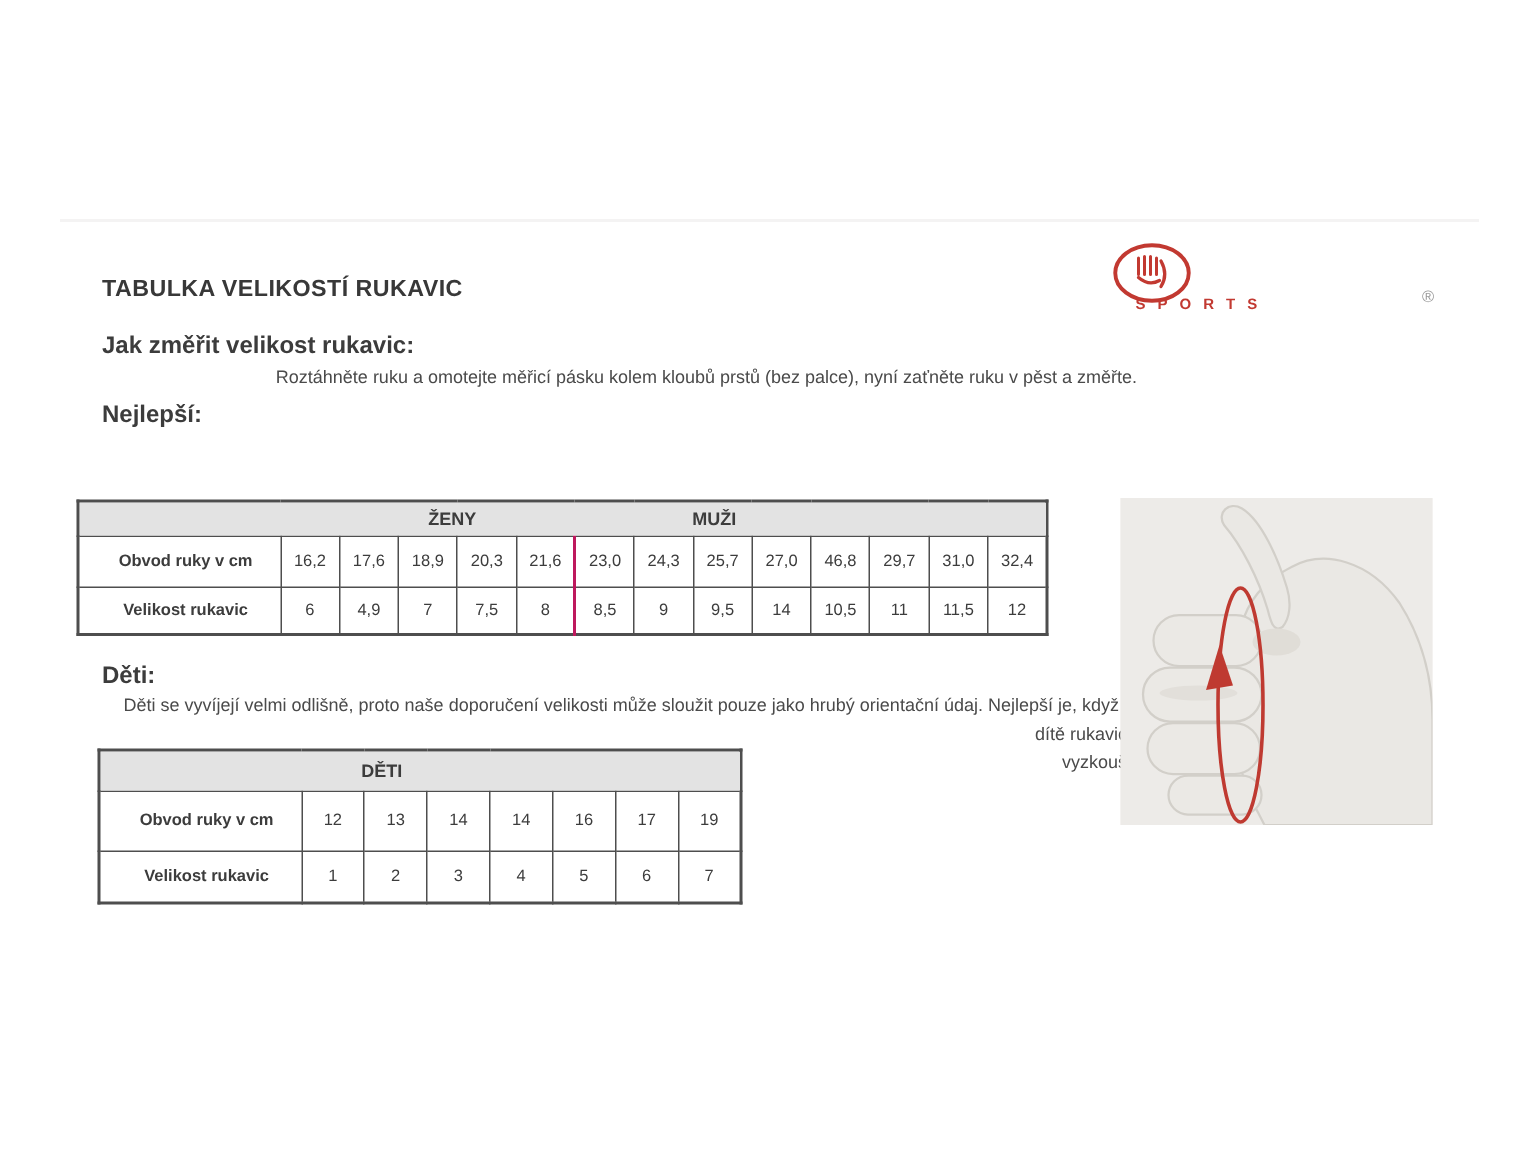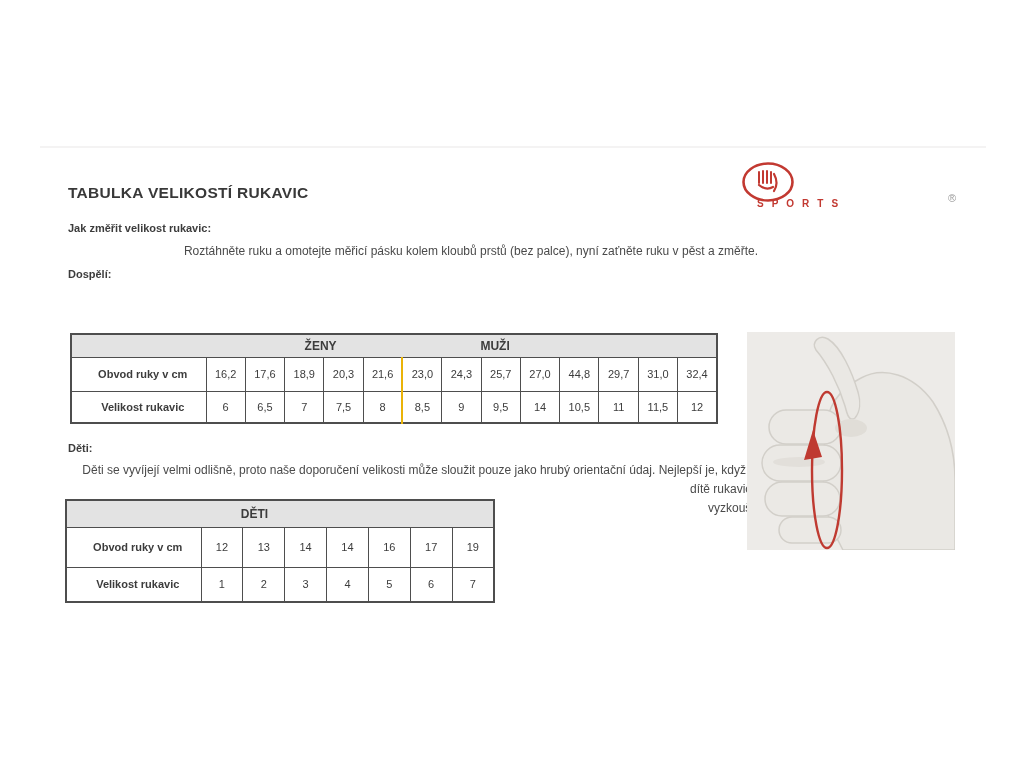--- a/index.html
+++ b/index.html
@@ -13,39 +13,39 @@
                color:#383838; letter-spacing:0.3px;text-align:center; }
 
   
   .logo-mark { position:absolute; left:741px; top:161px; width:54px; height:44px; }
   .brand-word { position:absolute; left:797px; top:156px; font-size:50px; line-height:50px;
                 font-weight:bold; letter-spacing:-3px; color:#1d1d1b; }
   .brand-reg { position:absolute; left:948px; top:192px; font-size:11px; color:#9a9a9a; }
   .brand-sub { position:absolute; left:757px; top:198px; font-size:10px; font-weight:bold;
                letter-spacing:8px; color:#c23931; }
 
-  .sec-head { position:absolute; left:68px; font-size:11px; font-weight:bold; color:#3c3c3c; }
+  .sec-head { position:absolute; left:68px; font-size:16px; font-weight:bold; color:#3c3c3c; }
   .sec-body { position:absolute; left:68px; font-size:12px; line-height:19px; color:#4a4a4a;
               width:690px; white-space:pre-line;text-align:right; }
   .h-measure { top:222px; } .p-measure { top:242px; }
   .h-adults  { top:268px; } .p-adults  { top:286px; }
   .h-children{ top:442px; } .p-children{ top:461px; }
 
   
   table.size { position:absolute; border-collapse:collapse; table-layout:fixed;
                border:2px solid #4e4e4e; background:#fff; }
   table.size td, table.size th { border:1px solid #4e4e4e; font-size:11px; color:#3c3c3c;
                text-align:center; vertical-align:middle; overflow:hidden; }
   table.size th.grp { background:#e3e3e3; border-bottom:1px solid #4e4e4e; position:relative; }
   table.size td.rowlabel { text-align:center; padding-left:8px; font-weight:bold; }
-  .adult-table { left:70px; top:333px; width:648px; }
+  .adult-table { left:51px; top:333px; width:648px; }
   .adult-table th.grp { height:23px; }
   .adult-table tr.r1 td { height:34px; }
   .adult-table tr.r2 td { height:32px; }
-  .adult-table td.split { border-left:2px solid #eab308; }
+  .adult-table td.split { border-left:2px solid #be185d; }
   .grp span { position:absolute; top:50%; transform:translate(-50%,-50%); font-size:12px;
               font-weight:bold; color:#3c3c3c; }
   .grp .g-zeny { left:38.6%; }
   .grp .g-muzi { left:65.7%; }
   .grp .g-deti { left:44%; }
   .child-table { left:65px; top:499px; width:430px; }
   .child-table th.grp { height:27px; }
   .child-table tr.r1 td { height:40px; }
   .child-table tr.r2 td { height:35px; }
 
@@ -70,21 +70,21 @@
       <path d="M33,13 q5,9 0,17" stroke="#c23931" stroke-width="2.2" fill="none" stroke-linecap="round"></path>
       <path d="M18,24 q7,6 14,2" stroke="#c23931" stroke-width="2.2" fill="none" stroke-linecap="round"></path>
     </svg>
   </div>
   <div class="brand-reg">®</div>
   <div class="brand-sub">SPORTS</div>
 
   <div class="sec-head h-measure">Jak změřit velikost rukavic:</div>
   <div class="sec-body p-measure">Roztáhněte ruku a omotejte měřicí pásku kolem kloubů prstů (bez palce), nyní zaťněte ruku v pěst a změřte.</div>
 
-  <div class="sec-head h-adults">Dospělí:</div>
+  <div class="sec-head h-adults">Nejlepší:</div>
 
   <table class="size adult-table">
     <colgroup>
       <col style="width:135px">
         <col>
         <col>
         <col>
         <col>
         <col>
         <col>
@@ -107,29 +107,29 @@
       <td class="rowlabel">Obvod ruky v cm</td>
       <td>16,2</td>
       <td>17,6</td>
       <td>18,9</td>
       <td>20,3</td>
       <td>21,6</td>
       <td class="split">23,0</td>
       <td>24,3</td>
       <td>25,7</td>
       <td>27,0</td>
-      <td>44,8</td>
+      <td>46,8</td>
       <td>29,7</td>
       <td>31,0</td>
       <td>32,4</td>
     </tr>
     <tr class="r2">
       <td class="rowlabel">Velikost rukavic</td>
       <td>6</td>
-      <td>6,5</td>
+      <td>4,9</td>
       <td>7</td>
       <td>7,5</td>
       <td>8</td>
       <td class="split">8,5</td>
       <td>9</td>
       <td>9,5</td>
       <td>14</td>
       <td>10,5</td>
       <td>11</td>
       <td>11,5</td>

